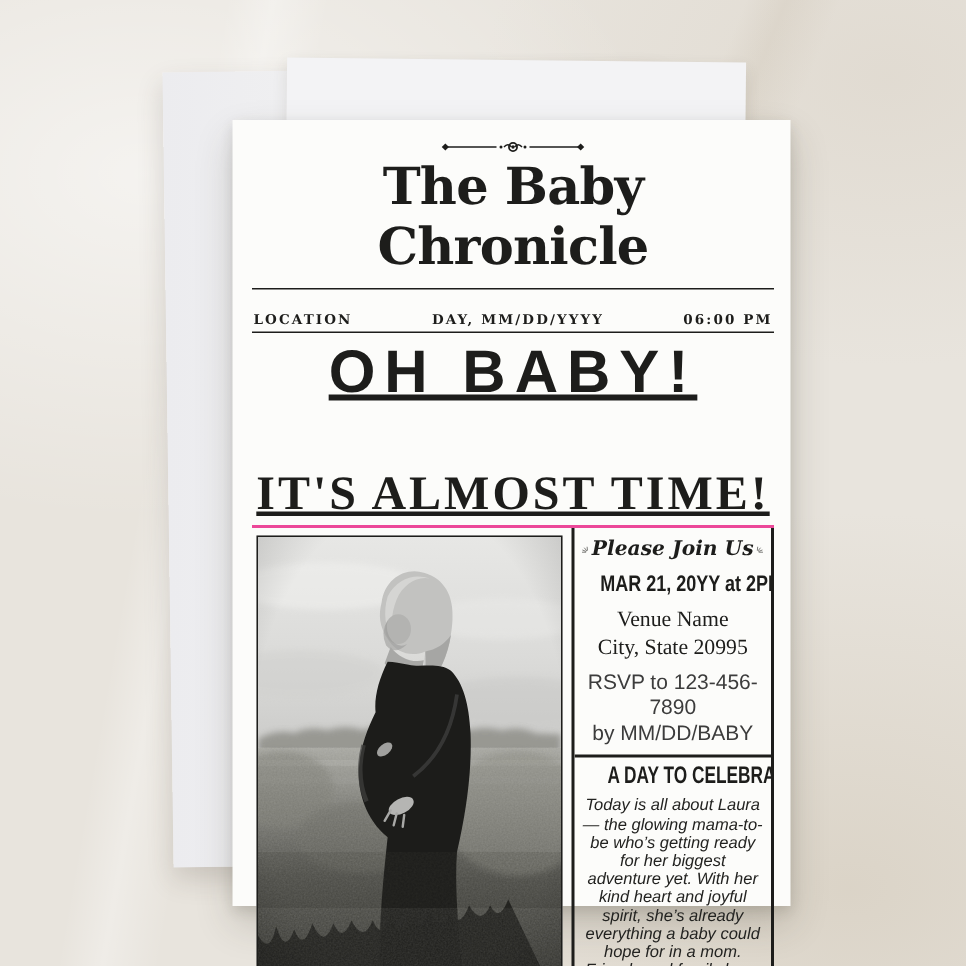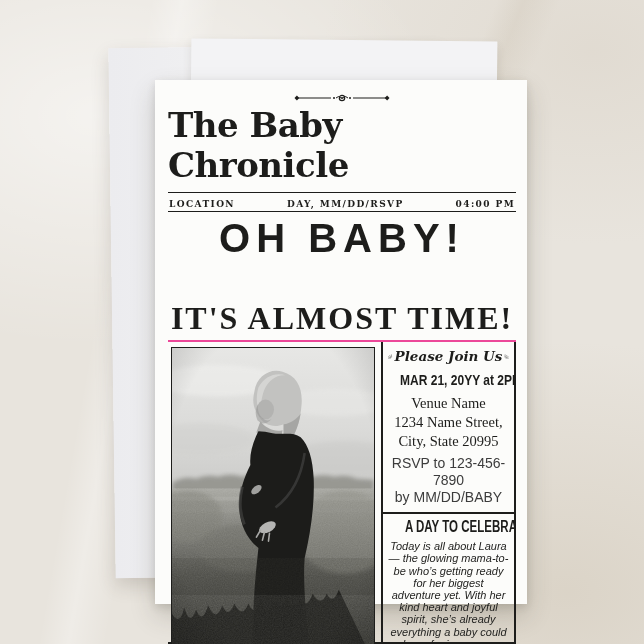--- a/index.html
+++ b/index.html
@@ -36,35 +36,35 @@
     background:#fcfcfa;
     box-shadow:0 12px 24px rgba(60,54,42,.20), 0 3px 8px rgba(60,54,42,.14);
     box-sizing:border-box;
     padding:12px 11px 0 13px;
     color:#1d1d1b;
   }
 
   .ornament{display:flex;justify-content:center;height:12px;margin-bottom:1px;}
 
   .masthead{
-    margin:0;text-align:left;
+    margin:0;text-align:center;
     font-family:"DejaVu Serif",serif;font-weight:bold;
     font-size:34px;line-height:1.18;letter-spacing:-.5px;
   }
 
   .dateline{
     margin-top:7px;
     border-top:1.5px solid #1d1d1b;border-bottom:1.5px solid #1d1d1b;
-    padding:6px 1px 2px 1px;
+    padding:16px 1px 2px 1px;
     display:flex;justify-content:space-between;align-items:center;
     font-family:"DejaVu Serif",serif;font-weight:bold;
     font-size:9px;letter-spacing:1.4px;
   }
 
-  .headline{margin-top:6px;margin-bottom:6px;text-align:center;}
+  .headline{margin-top:6px;margin-bottom:6px;text-align:center;text-decoration:underline;}
   .headline-1{
     font-family:"Liberation Sans",sans-serif;font-weight:bold;
     font-size:40px;line-height:1.02;letter-spacing:6px;
   }
   .headline-2{
     font-family:"Liberation Serif",serif;font-weight:bold;
     font-size:32px;line-height:.98;letter-spacing:2px;margin-top:44px;
   }
 
   .content{
@@ -140,22 +140,22 @@
           <line x1="59" y1="6" x2="92" y2="6" stroke-width="1"></line>
           <rect x="91.4" y="4.3" width="3.4" height="3.4" transform="rotate(45 93.1 6)" stroke="none"></rect>
         </g>
       </svg>
     </div>
 
     <h1 class="masthead">The Baby Chronicle</h1>
 
     <div class="dateline">
       <span>LOCATION</span>
-      <span>DAY, MM/DD/RSVP</span>
-      <span>04:00 PM</span>
+      <span>DAY, MM/DD/YYYY</span>
+      <span>06:00 PM</span>
     </div>
 
     <div class="headline">
       <div class="headline-1">OH BABY!</div>
       <div class="headline-2">IT'S ALMOST TIME!</div>
     </div>
 
     <div class="content">
 
       <div class="photo-col">
@@ -255,21 +255,20 @@
               <line x1="5.5" y1="9.6" x2="11.6" y2="7.2"></line>
               <line x1="5.9" y1="11.2" x2="12.6" y2="11.2"></line>
             </g>
           </svg>
         </div>
 
         <div class="when">MAR 21, 20YY at 2PM</div>
 
         <div class="venue">
           <div>Venue Name</div>
-          <div>1234 Name Street,</div>
           <div>City, State 20995</div>
         </div>
 
         <div class="rsvp">
           <div>RSVP to 123-456-7890</div>
           <div>by MM/DD/BABY</div>
         </div>
 
         <div class="section-divider"></div>
 

